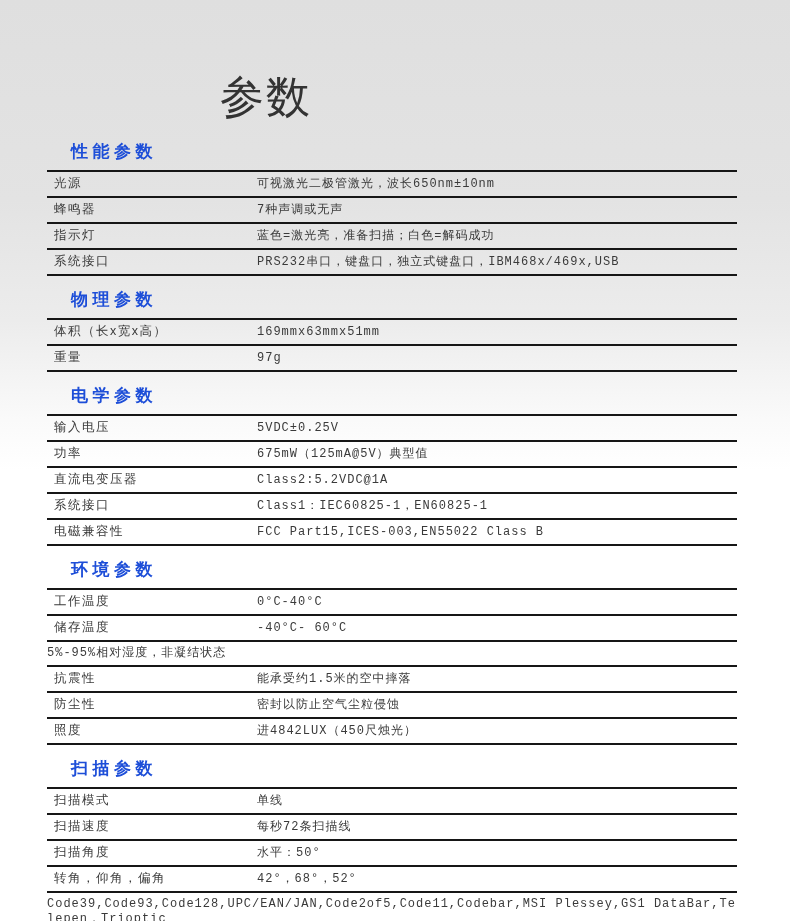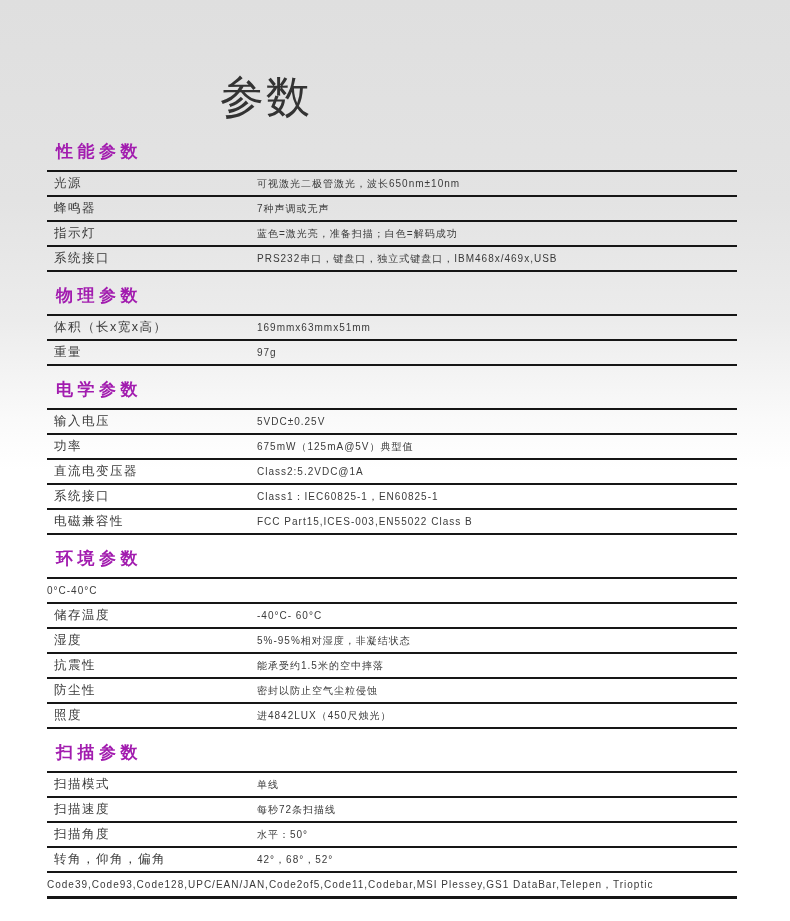--- a/index.html
+++ b/index.html
@@ -24,26 +24,26 @@
     font-size: 44px;
     font-weight: 300;
     line-height: 50px;
     letter-spacing: 2px;
     color: #333333;
   }
 
   .spec-section { margin: 0; }
 
   .section-title {
-    margin: 14px 53px 6px 56px;
+    margin: 14px 53px 6px 71px;
     font-size: 17px;
     font-weight: 700;
     line-height: 20px;
     letter-spacing: 4.5px;
-    color: #a21caf;
+    color: #1d4ed8;
   }
   .spec-section:first-child .section-title { margin-top: 20px; }
 
   .spec-table {
     margin: 8px 53px 0 47px;
     border-top: 2px solid #161616;
   }
   .spec-row {
     display: flex;
     align-items: baseline;
@@ -55,24 +55,25 @@
 
   .spec-label {
     flex: 0 0 203px;
     padding-left: 7px;
     font-size: 12.5px;
     color: #3a3a3a;
     letter-spacing: 1.5px;
   }
   .spec-value {
     flex: 1;
-    font-size: 10px;
+    font-size: 12px;
     color: #3a3a3a;
     letter-spacing: 1px;
     word-break: break-all;
+    font-family: Liberation Mono, monospace;
   }
 </style>
 </head>
 <body>
 
 <div class="page">
   <h1 class="page-title">参数</h1>
   <div class="sections">
   <section class="spec-section">
     <h2 class="section-title">性能参数</h2>
@@ -141,30 +142,30 @@
     <div class="spec-label">电磁兼容性</div>
     <div class="spec-value">FCC Part15,ICES-003,EN55022 Class B</div>
   </div>
 </div>
   </section>
 
   <section class="spec-section">
     <h2 class="section-title">环境参数</h2>
     <div class="spec-table">
   <div class="spec-row">
+    <div class="spec-label">工作温度</div>
     <div class="spec-value">0°C-40°C</div>
   </div>
 
   <div class="spec-row">
     <div class="spec-label">储存温度</div>
     <div class="spec-value">-40°C- 60°C</div>
   </div>
 
   <div class="spec-row">
-    <div class="spec-label">湿度</div>
     <div class="spec-value">5%-95%相对湿度，非凝结状态</div>
   </div>
 
   <div class="spec-row">
     <div class="spec-label">抗震性</div>
     <div class="spec-value">能承受约1.5米的空中摔落</div>
   </div>
 
   <div class="spec-row">
     <div class="spec-label">防尘性</div>

